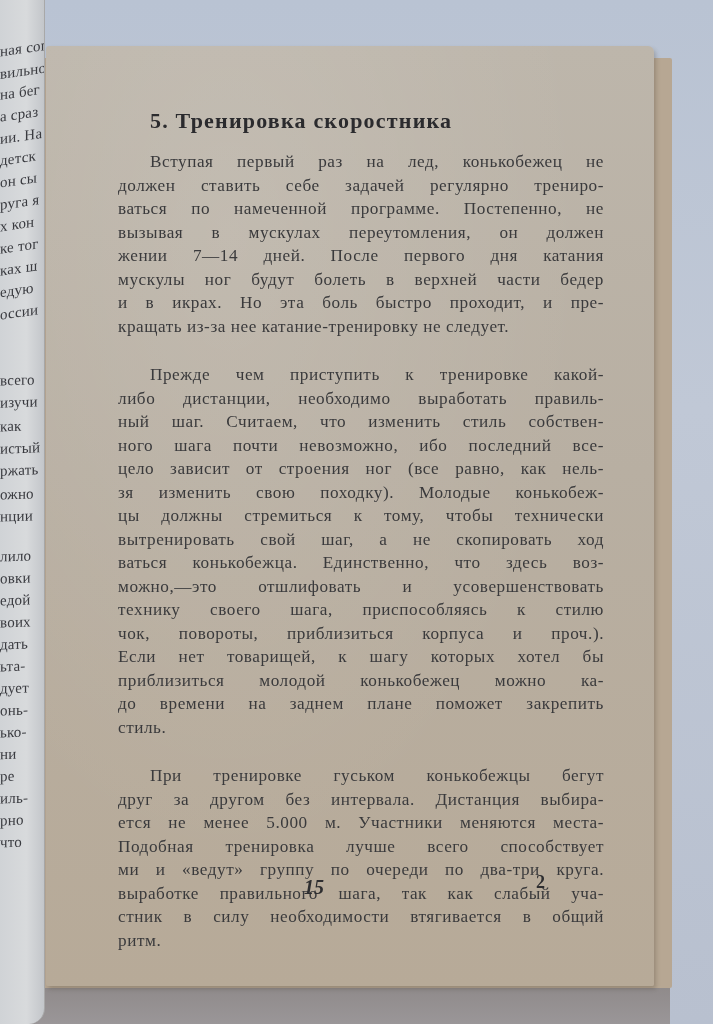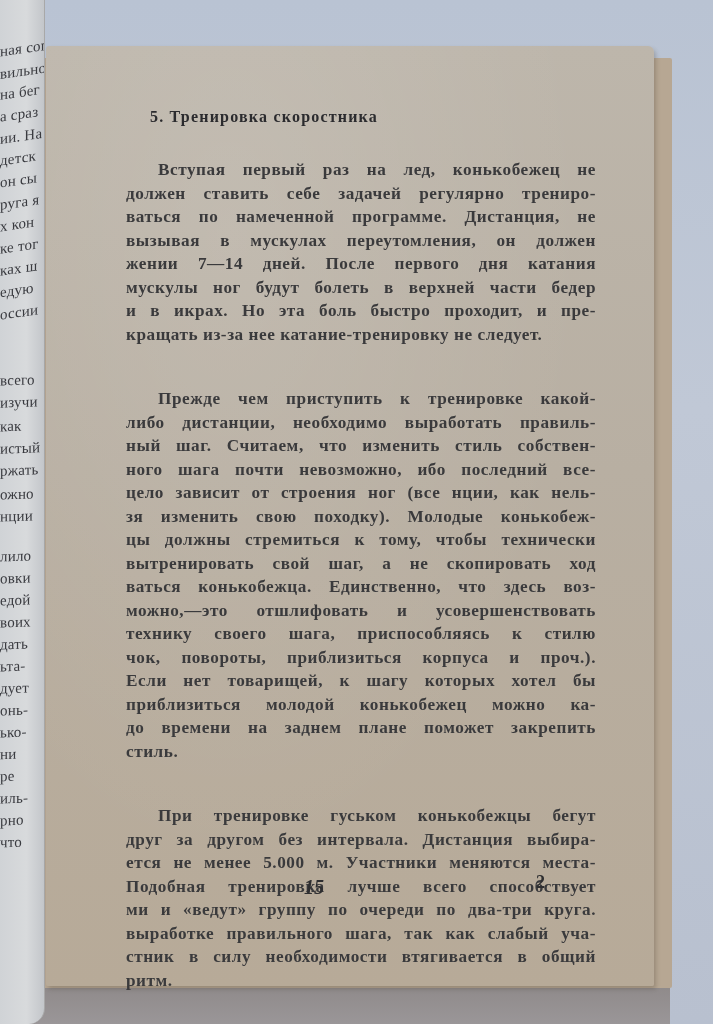--- a/index.html
+++ b/index.html
@@ -35,29 +35,29 @@
   .page {
     position: absolute; left: 46px; top: 46px; width: 608px; height: 940px;
     background:
       radial-gradient(ellipse at 30% 20%, rgba(255,255,255,0.10) 0%, rgba(255,255,255,0) 60%),
       linear-gradient(180deg, #bdb6ab 0%, #b8afa2 45%, #b7aa98 100%);
     border-radius: 3px 6px 2px 2px;
     box-shadow: 2px 3px 4px rgba(60,50,40,0.25);
   }
   .chapter-title {
     position: absolute; left: 104px; top: 62px; width: 420px;
-    font-size: 16px; font-weight: bold; color: #2b2b2e; letter-spacing: 1.2px;
+    font-size: 22px; font-weight: bold; color: #2b2b2e; letter-spacing: 1.2px;
     white-space: nowrap;
   }
   .body-text {
     position: absolute; left: 68px; top: 100px; width: 494px;
     font-size: 17.2px; line-height: 23.5px; color: #3a3a3c;
     letter-spacing: 0.55px;
   }
-  .body-text p { margin: 12px; text-align: justify; text-indent: 0; font-weight: bold; }
+  .body-text p { margin: 4px; text-align: justify; text-indent: 0; }
   .body-text .line { display: block; white-space: nowrap; text-align-last: justify; text-align: justify; }
   .body-text .line.last { text-align-last: left; }
   .body-text .line.indent { padding-left: 32px; }
   .para-gap { height: 17px; }
   .page-num {
     position: absolute; top: 830px; font-size: 20px; font-style: italic; font-weight: bold; color: #2e2e30;
   }
   .page-num.left-num { left: 258px; }
   .signature {
     position: absolute; top: 826px; left: 490px; font-size: 18px; font-weight: bold; color: #2e2e30;
@@ -105,34 +105,34 @@
     <span class="frag" style="top: 812px; transform: skewY(-2deg);">рно</span>
     <span class="frag" style="top: 834px; transform: skewY(-2deg);">что</span>
   </div>
 
 <div class="page">
   <div class="chapter-title">5. Тренировка скоростника</div>
   <div class="body-text" id="body-text">
       <p>
         <span class="line indent">Вступая первый раз на лед, конькобежец не</span>
         <span class="line">должен ставить себе задачей регулярно трениро-</span>
-        <span class="line">ваться по намеченной программе. Дистанция, не</span>
+        <span class="line">ваться по намеченной программе. Постепенно, не</span>
         <span class="line">вызывая в мускулах переутомления, он должен</span>
         <span class="line">жении 7—14 дней. После первого дня катания</span>
         <span class="line">мускулы ног будут болеть в верхней части бедер</span>
         <span class="line">и в икрах. Но эта боль быстро проходит, и пре-</span>
         <span class="line last">кращать из-за нее катание-тренировку не следует.</span>
       </p>
       <div class="para-gap"></div>
       <p>
         <span class="line indent">Прежде чем приступить к тренировке какой-</span>
         <span class="line">либо дистанции, необходимо выработать правиль-</span>
         <span class="line">ный шаг. Считаем, что изменить стиль собствен-</span>
         <span class="line">ного шага почти невозможно, ибо последний все-</span>
-        <span class="line">цело зависит от строения ног (все нции, как нель-</span>
+        <span class="line">цело зависит от строения ног (все равно, как нель-</span>
         <span class="line">зя изменить свою походку). Молодые конькобеж-</span>
         <span class="line">цы должны стремиться к тому, чтобы технически</span>
         <span class="line">вытренировать свой шаг, а не скопировать ход</span>
         <span class="line">ваться конькобежца. Единственно, что здесь воз-</span>
         <span class="line">можно,—это отшлифовать и усовершенствовать</span>
         <span class="line">технику своего шага, приспособляясь к стилю</span>
         <span class="line">чок, повороты, приблизиться корпуса и проч.).</span>
         <span class="line">Если нет товарищей, к шагу которых хотел бы</span>
         <span class="line">приблизиться молодой конькобежец можно ка-</span>
         <span class="line">до времени на заднем плане поможет закрепить</span>

